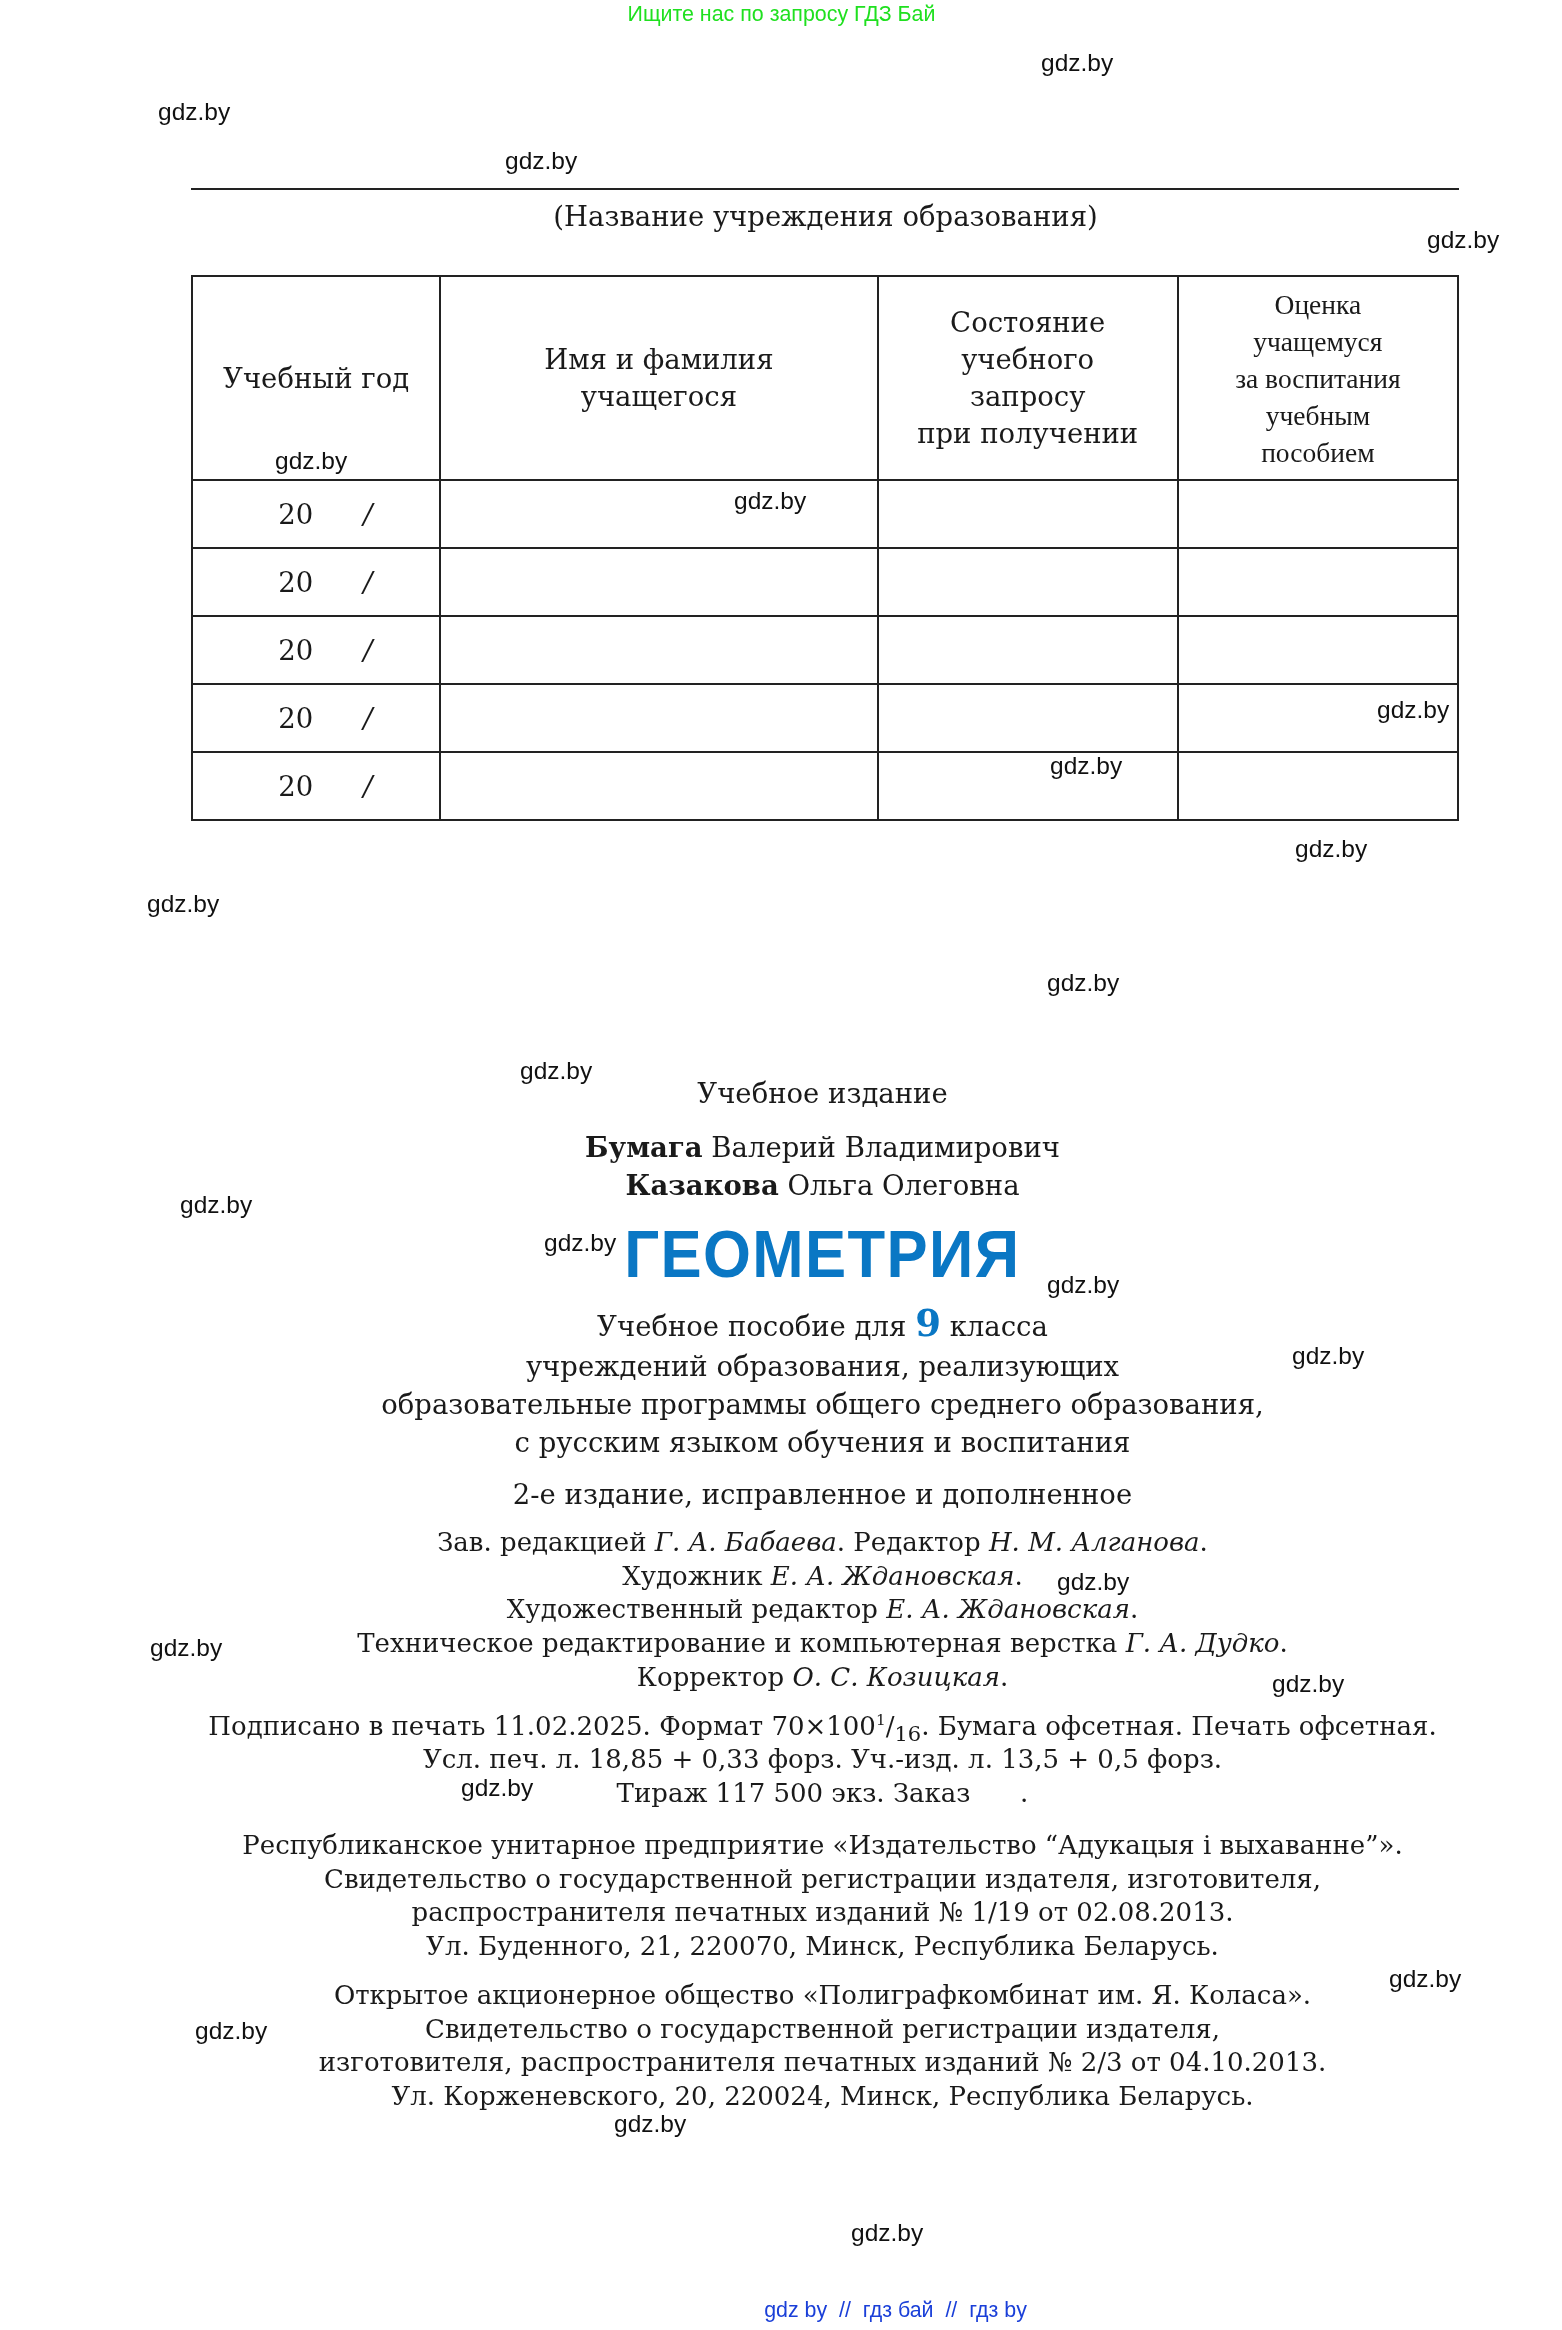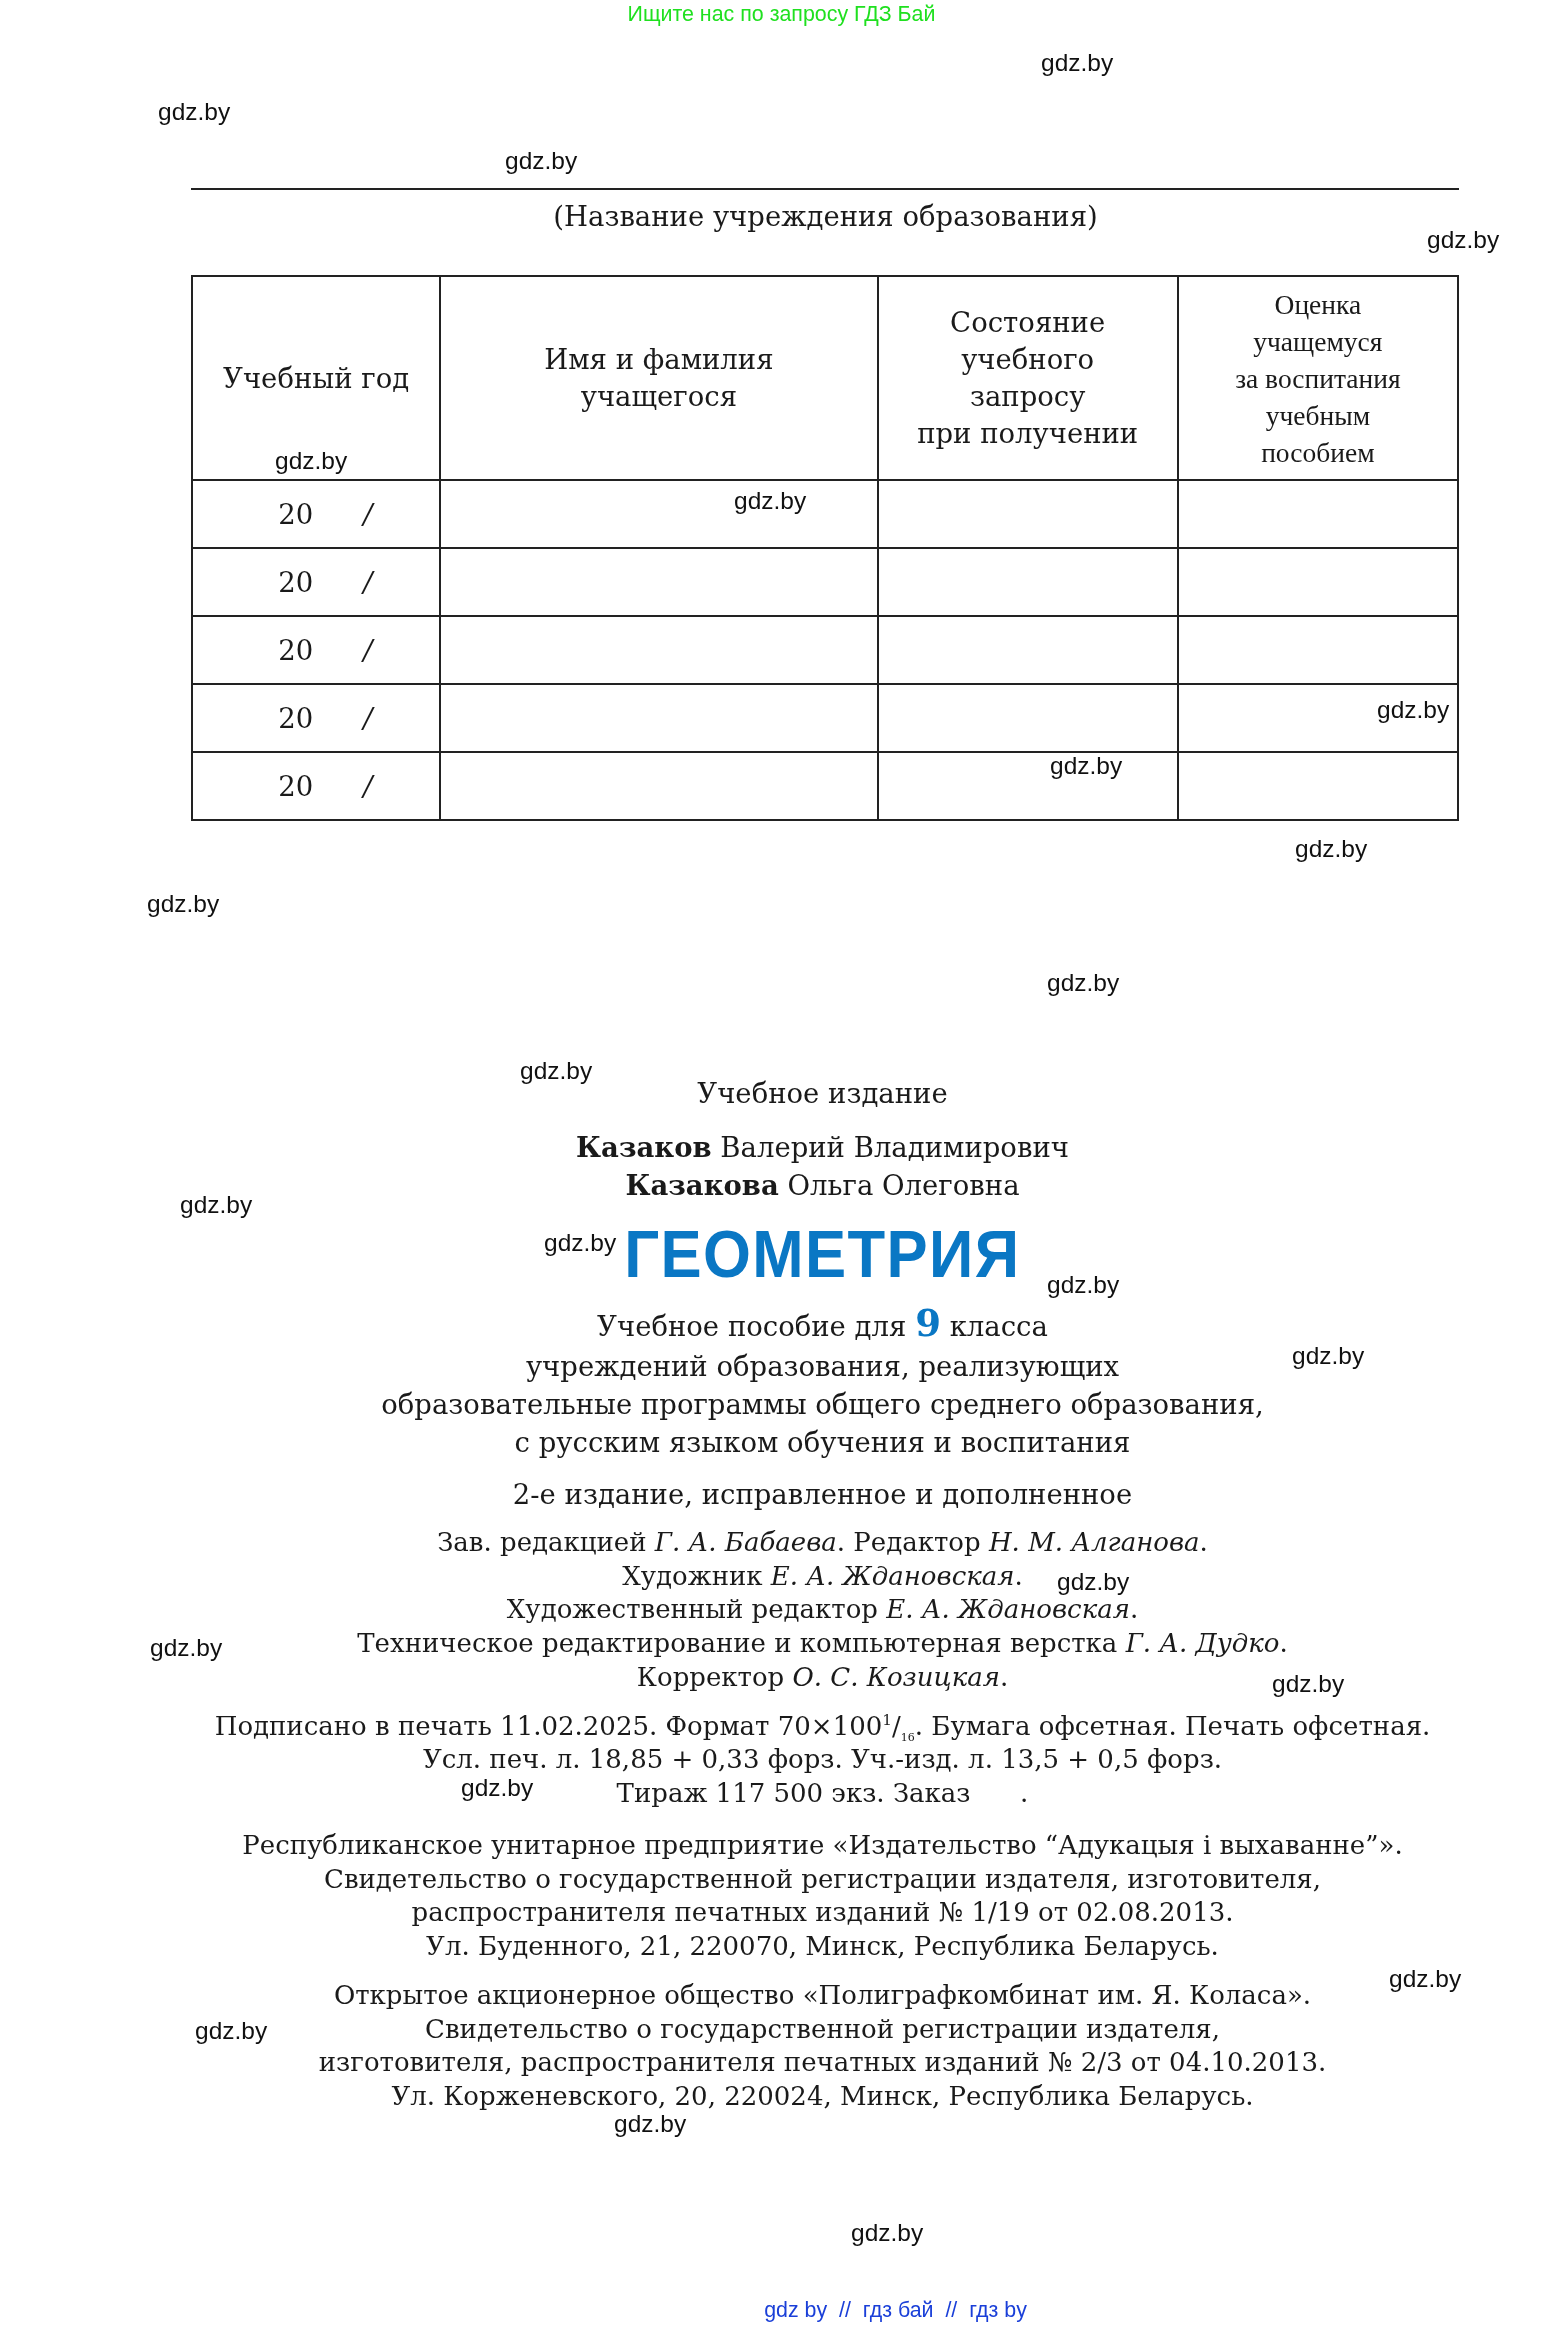--- a/index.html
+++ b/index.html
@@ -18,21 +18,21 @@
   .col1 { width:246px; } .col2 { width:435px; } .col3 { width:298px; } .col4 { width:278px;font-family:Liberation Serif, serif; }
   .center { left:0; width:1645px; text-align:center; }
   .t36 { font-size:27.5px; }
   .t34 { font-size:26px; }
   .title { font-family:"Liberation Sans", sans-serif; font-weight:bold; font-size:67px; color:#0a77c4; letter-spacing:1.5px; transform:scaleX(0.92); }
   .blue { color:#0a77c4; font-weight:bold; font-size:37px; }
   b { font-weight:bold; }
   i { font-style:italic; }
   .footer { left:0; width:1791px; top:2298px; text-align:center; font-family:"Liberation Sans", sans-serif; font-size:21.4px; color:#1a3fd8; }
   .sup { font-size:15.3px; vertical-align:super; }
-  .sub { font-size:11px; vertical-align:sub; }
+  .sub { font-size:21px; vertical-align:sub; }
 </style>
 </head>
 <body>
 
 <div class="abs banner">Ищите нас по запросу ГДЗ Бай</div>
 
 <div class="abs rule"></div>
 <div class="abs inst">(Название учреждения образования)</div>
 
 <table class="reg">
@@ -88,21 +88,21 @@
     <td></td>
     <td></td>
     <td></td>
   </tr>
 </tbody>
   </table>
 
 <div class="abs center t36" style="top:1077px;">Учебное издание</div>
 
 <div class="abs center t36" style="top:1131px;">
-  <b>Казаков</b>
+  <b>Бумага</b>
   <span>Валерий Владимирович</span>
 </div>
 <div class="abs center t36" style="top:1169px;">
   <b>Казакова</b>
   <span>Ольга Олеговна</span>
 </div>
 
 <div class="abs center" style="top:1215px;">
   <span class="title" style="display:inline-block;">ГЕОМЕТРИЯ</span>
 </div>

